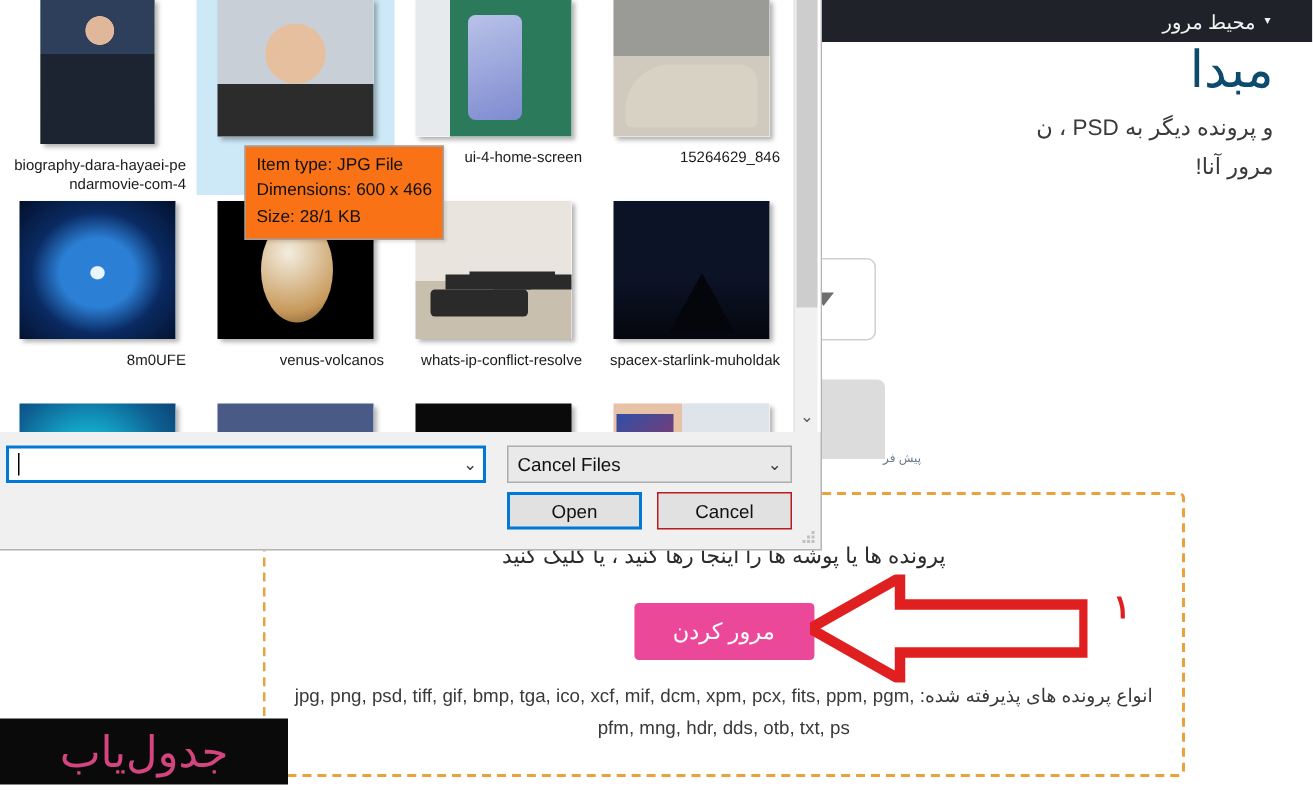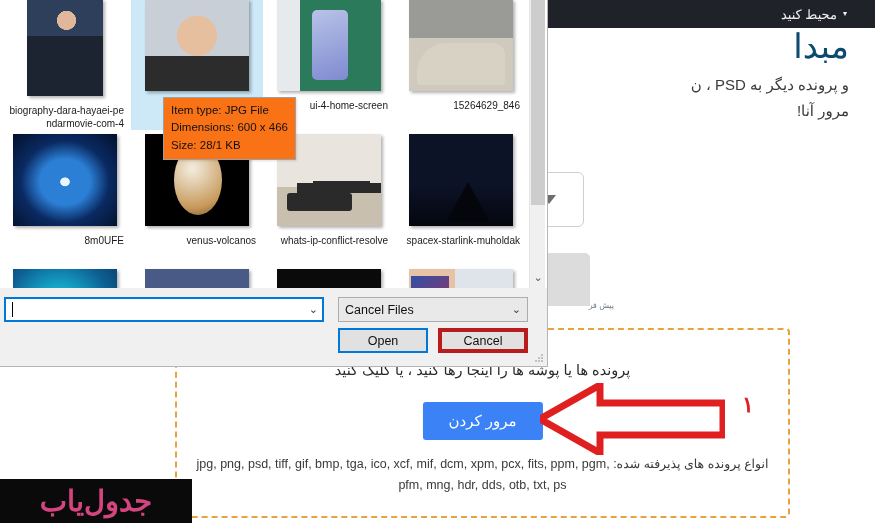--- a/index.html
+++ b/index.html
@@ -57,21 +57,21 @@
   .dropzone {
     position:absolute; left:175px; top:328px; width:615px; height:190px;
     border:2px dashed #e8a33d; border-radius:4px; background:transparent;
   }
   .dz-hint {
     position:absolute; top:32px; right:20px; left:20px;
     text-align:center; font-size:14.5px; color:#2b2b2b;
   }
   .dz-browse {
     position:absolute; top:72px; left:50%; transform:translateX(-50%);
-    background:#3b82f6; color:#ffffff;
+    background:#ec4899; color:#ffffff;
     font-size:15px; padding:10px 26px; border:none; border-radius:3px;
     cursor:pointer; white-space:nowrap;
   }
   .dz-types {
     position:absolute; top:124px; left:18px; right:18px;
     text-align:center; font-size:12.5px; color:#3a3a3a; line-height:1.65;
     direction:rtl;
   }
 
   
@@ -80,21 +80,21 @@
     position:absolute; left:742px; top:392px;
     font-size:22px; color:#e02020; font-weight:bold;
   }
 
   
   .watermark {
     position:absolute; left:0px; top:479px;
     width:192px; height:44px; background:#0a0a0a;
     display:flex; align-items:center; justify-content:center;
   }
-  .watermark-text { color:#d4457f; font-size:29px; font-weight:bold; letter-spacing:1px; white-space:nowrap; }
+  .watermark-text { color:#d4457f; font-size:29px; font-weight:normal; letter-spacing:1px; white-space:nowrap; }
 
   
   .dialog {
     position:absolute; left:-4px; top:-8px;
     width:552px; height:375px;
     background:#f0f0f0;
     border:1px solid #b5b5b5;
     direction:ltr;
   }
   .file-view {
@@ -194,38 +194,38 @@
     border:1px solid #adadad; background:#e9e9e9;
     display:flex; align-items:center; padding:0 6px;
     font-size:12.5px; color:#101010;
   }
   .filter-caret { margin-left:auto; color:#3b3b3b; font-size:11px; }
 
   .btn {
     position:absolute; top:335px; height:25px; width:90px;
     font-size:12.5px; color:#101010;
     display:flex; align-items:center; justify-content:center;
-    background:#e1e1e1; border:4px solid #b91c1c; cursor:pointer;
+    background:#e1e1e1; border:1px solid #b91c1c; cursor:pointer;
   }
   .btn.open { left:341px; border:2px solid #0078d7; }
   .btn.cancel { left:441px; }
 
   .resize-grip { position:absolute; right:3px; bottom:3px; width:10px; height:10px; opacity:.55; }
 </style>
 </head>
 <body>
 
 <div id="root">
 
   <div class="page">
 
     <div class="topbar">
       <div class="topbar-inner">
         <span class="nav-caret">▾</span>
-        <span class="nav-item">محیط کنید</span>
+        <span class="nav-item">محیط مرور</span>
       </div>
     </div>
 
     <h1 class="page-heading">مبدا</h1>
     <div class="page-sub1">و پرونده دیگر به PSD ، ن</div>
     <div class="page-sub2">مرور آنا!</div>
 
     <div class="lang-select">
       <span class="lang-caret"></span>
     </div>

